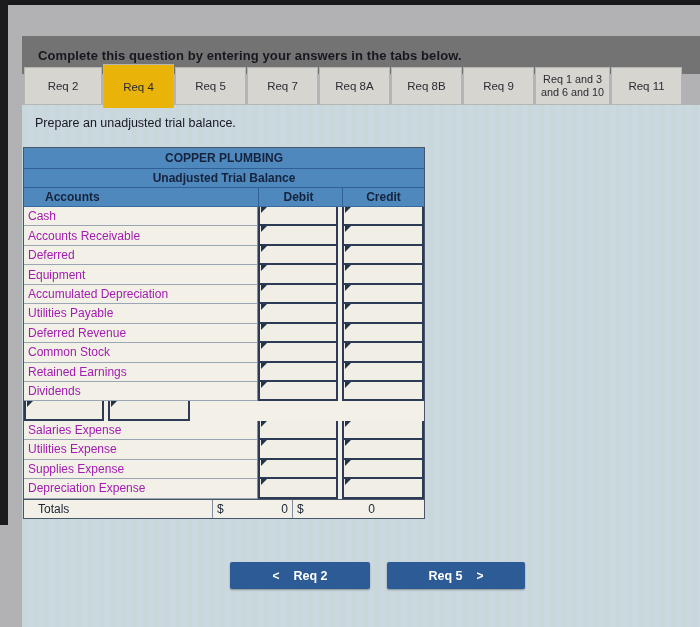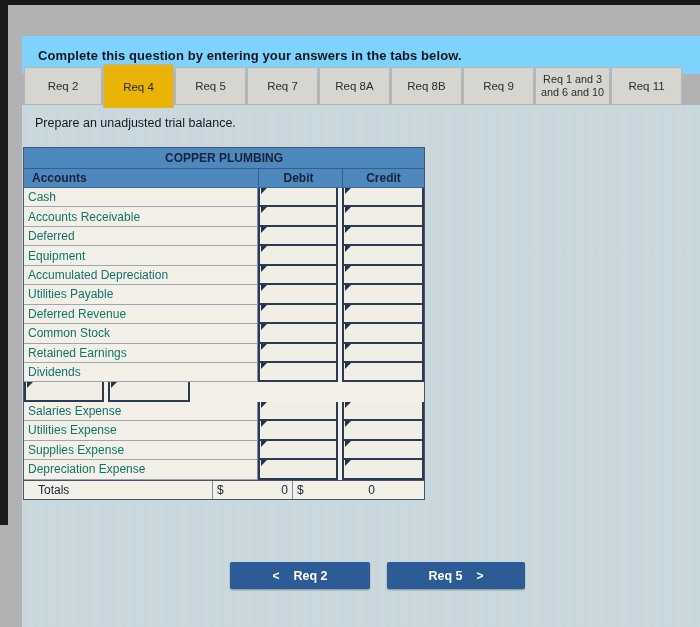--- a/index.html
+++ b/index.html
@@ -5,21 +5,21 @@
   * { margin:0; padding:0; box-sizing:border-box; }
   html,body { width:700px; height:627px; }
   body { font-family:"Liberation Sans", sans-serif; background:#aeaeb1; position:relative; overflow:hidden; }
 
   .screen { position:absolute; left:0; top:0; width:700px; height:627px; background:#b2b1b4; }
 
   .top-strip  { position:absolute; left:0; top:0; width:700px; height:5px; background:#19191b; }
   .left-strip { position:absolute; left:0; top:0; width:8px; height:525px; background:#1b1b1d; }
 
   .instruction-band { position:absolute; left:22px; top:36px; width:678px; height:38px;
-                      background:#7dd3fc; display:flex; align-items:center; padding-left:16px; }
+                      background:#737373; display:flex; align-items:center; padding-left:16px; }
   .instruction-band .txt { font-size:13px; font-weight:bold; color:#17171f; letter-spacing:0.1px; }
 
   .tabs { position:absolute; left:24px; top:67px; height:44px; display:flex; align-items:flex-start; z-index:2; }
   .tab { width:71px; height:38px; background:#d7d5d0; border:1px solid #b7b5b0; margin-right:1px;
          display:flex; align-items:center; justify-content:center; text-align:center;
          font-size:11.5px; color:#2b2b33; cursor:pointer; }
   .tab:first-child { width:78px; }
   .tab.multi { width:75px; font-size:10.8px; line-height:1.18; padding:0 2px; }
   .tab.active { background:#eab308; height:44px; margin-top:-3px; border-bottom:none; z-index:3; }
 
@@ -28,27 +28,27 @@
 
   .task-prompt { position:absolute; left:35px; top:116px; font-size:12.5px; color:#181822; }
 
   .table { position:absolute; left:23px; top:147px; width:402px; border:1px solid #49566a; background:#f3f0e8; }
   .trow-title { background:#4e88bd; border-bottom:1px solid #2f5f94; display:flex; align-items:center;
                 justify-content:center; font-size:12px; font-weight:bold; color:#16233c; }
   .t1 { height:21px; } .t2 { height:19px; } .t3 { height:18px; }
 
   .thead { height:19px; background:#4e88bd; border-bottom:1px solid #3a6ba0; display:flex;
            font-size:12px; font-weight:bold; color:#16233c; }
-  .thead .h-acct  { width:234px; display:flex; align-items:center; padding-left:8px; }
+  .thead .h-acct  { width:234px; display:flex; align-items:center; padding-left:21px; }
   .thead .h-debit { width:80px; display:flex; align-items:center; justify-content:center; border-left:1px solid #2f5f94; }
   .thead .h-gap   { width:4px; }
   .thead .h-credit{ width:82px; display:flex; align-items:center; justify-content:center; border-left:1px solid #2f5f94; }
 
   .trow { height:19.44px; display:flex; background:#f3f0e8; }
-  .acct { width:234px; font-size:12px; color:#0f766e; display:flex; align-items:center;
+  .acct { width:234px; font-size:12px; color:#a21caf; display:flex; align-items:center;
           padding-left:4px; border-bottom:1px solid #99a7b5; border-right:1px solid #7e8da0; }
   .icell { width:80px; position:relative; background:#f1eee6;
            border:2px solid #2c3a55; border-top-width:0; cursor:text; }
   .gapcol { width:4px; background:#f3f0e8; }
   .icell.credit { width:82px; }
   .trow:first-of-type .icell { border-top-width:2px; }
   .flag { position:absolute; left:1px; top:0; width:0; height:0;
           border-top:6px solid #243248; border-right:6px solid transparent; }
 
   .totrow { height:19px; display:flex; background:#f3f0e8; border-top:1px solid #49566a; font-size:12px; color:#1a2433; }
@@ -105,20 +105,21 @@
       </div>
     <div class="tab">
         <span>Req 11</span>
       </div>
   </div>
 
   <div class="task-prompt">Prepare an unadjusted trial balance.</div>
 
   <div class="table">
     <div class="trow-title t1">COPPER PLUMBING</div>
+    <div class="trow-title t2">Unadjusted Trial Balance</div>
 
     <div class="thead">
       <div class="h-acct">Accounts</div>
       <div class="h-debit">Debit</div>
       <div class="h-gap"></div>
       <div class="h-credit">Credit</div>
     </div>
 
     <div class="trow">
       <div class="acct">Cash</div>

